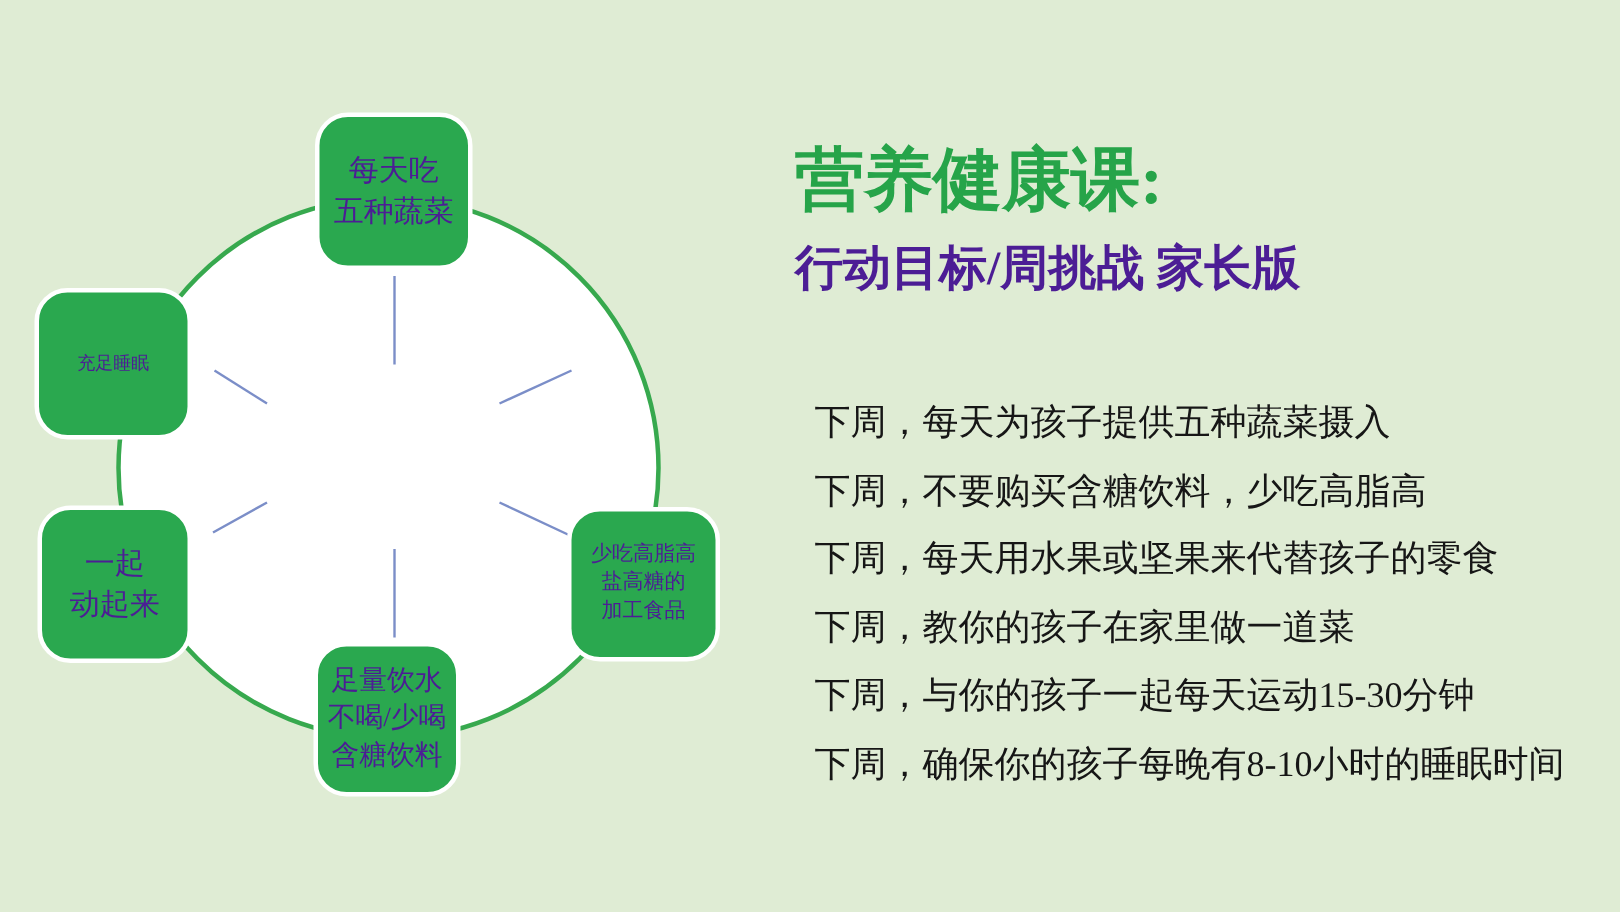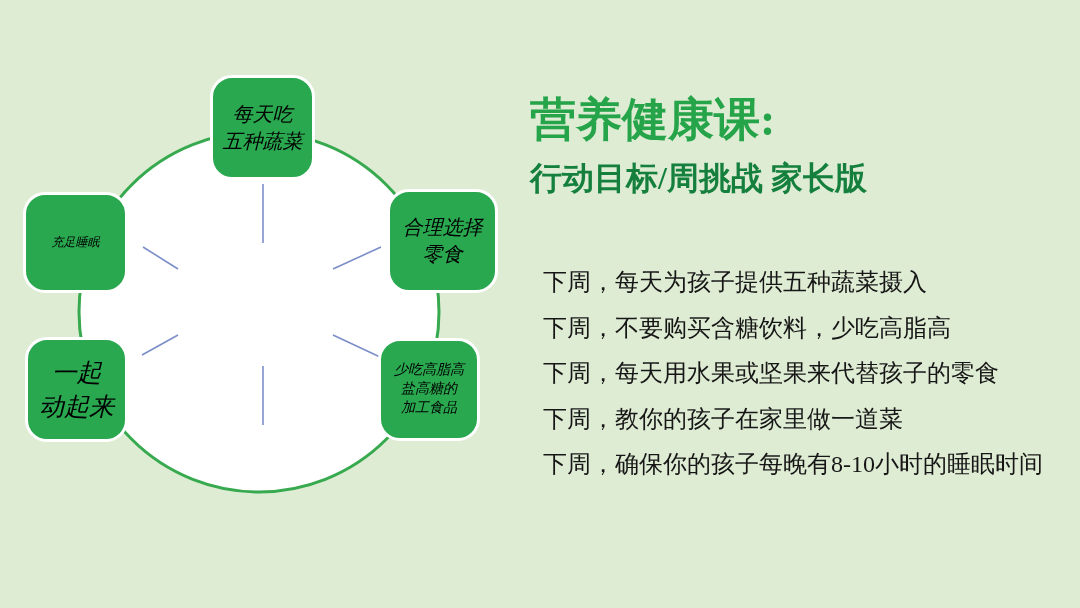--- a/index.html
+++ b/index.html
@@ -16,45 +16,44 @@
 
   
   .wheel-svg { position: absolute; left: 0; top: 0; }
 
   .node {
     position: absolute;
     box-sizing: border-box;
     background: #2aa84f;
     border: 3px solid #ffffff;
     border-radius: 22px;
-    color: #000000;
+    color: #4c1d95;
     display: flex; align-items: center; justify-content: center;
     text-align: center;
     white-space: pre-line;
     line-height: 1.35;
-    font-style: italic;
   }
   .n-top     { left: 210px; top: 75px;  width: 105px; height: 105px; font-size: 20px; }
   .n-left    { left: 23px;  top: 192px; width: 105px; height: 101px; font-size: 12px; }
   .n-right   { left: 387px; top: 189px; width: 111px; height: 104px; font-size: 20px; }
   .n-center  { left: 204px; top: 245px; width: 118px; height: 117px; font-size: 26px; line-height: 1.7; }
-  .n-bleft   { left: 25px;  top: 337px; width: 103px; height: 105px; font-size: 25px; }
+  .n-bleft   { left: 25px;  top: 337px; width: 103px; height: 105px; font-size: 20px; }
   .n-bottom  { left: 209px; top: 428px; width: 98px;  height: 103px; font-size: 18.5px; }
   .n-bright  { left: 378px; top: 338px; width: 102px; height: 103px; font-size: 14px; }
 
   
   .panel { position: absolute; left: 530px; top: 0; width: 550px; height: 556px; }
   .title {
     position: absolute; left: 0; top: 92px;
     font-size: 46px; font-weight: bold; color: #26a449;
     line-height: 1.2; white-space: nowrap;
   }
   .subtitle {
     position: absolute; left: 0; top: 158px;
-    font-size: 32px; font-weight: bold; color: #15803d;
+    font-size: 32px; font-weight: bold; color: #4c1d95;
     line-height: 1.25; white-space: nowrap;
   }
   .challenges {
     position: absolute; left: 13px; top: 260px;
     margin: 0; padding: 0; list-style: none;
   }
   .challenges li {
     height: 45.5px; line-height: 45.5px;
     font-size: 24px; color: #161616;
     white-space: nowrap;
@@ -72,34 +71,36 @@
       <line x1="143" y1="247" x2="178" y2="269"></line>
       <line x1="333" y1="269" x2="381" y2="247"></line>
       <line x1="142" y1="355" x2="178" y2="335"></line>
       <line x1="333" y1="335" x2="380" y2="357"></line>
       <line x1="263" y1="366" x2="263" y2="425"></line>
     </g>
   </svg>
 
   <div class="node n-top">每天吃
 五种蔬菜</div>
-  <div class="node n-right">合理选择
-零食</div>
   <div class="node n-bright">少吃高脂高
 盐高糖的
 加工食品</div>
+  <div class="node n-bottom">足量饮水
+不喝/少喝
+含糖饮料</div>
   <div class="node n-bleft">一起
 动起来</div>
   <div class="node n-left">充足睡眠</div>
 
   <div class="panel">
     <div class="title">营养健康课:</div>
     <div class="subtitle">行动目标/周挑战 家长版</div>
     <ul class="challenges">
       <li>下周，每天为孩子提供五种蔬菜摄入</li>
       <li>下周，不要购买含糖饮料，少吃高脂高</li>
       <li>下周，每天用水果或坚果来代替孩子的零食</li>
       <li>下周，教你的孩子在家里做一道菜</li>
+      <li>下周，与你的孩子一起每天运动15-30分钟</li>
       <li>下周，确保你的孩子每晚有8-10小时的睡眠时间</li>
     </ul>
   </div>
 
 </div>
 
 </body></html>

